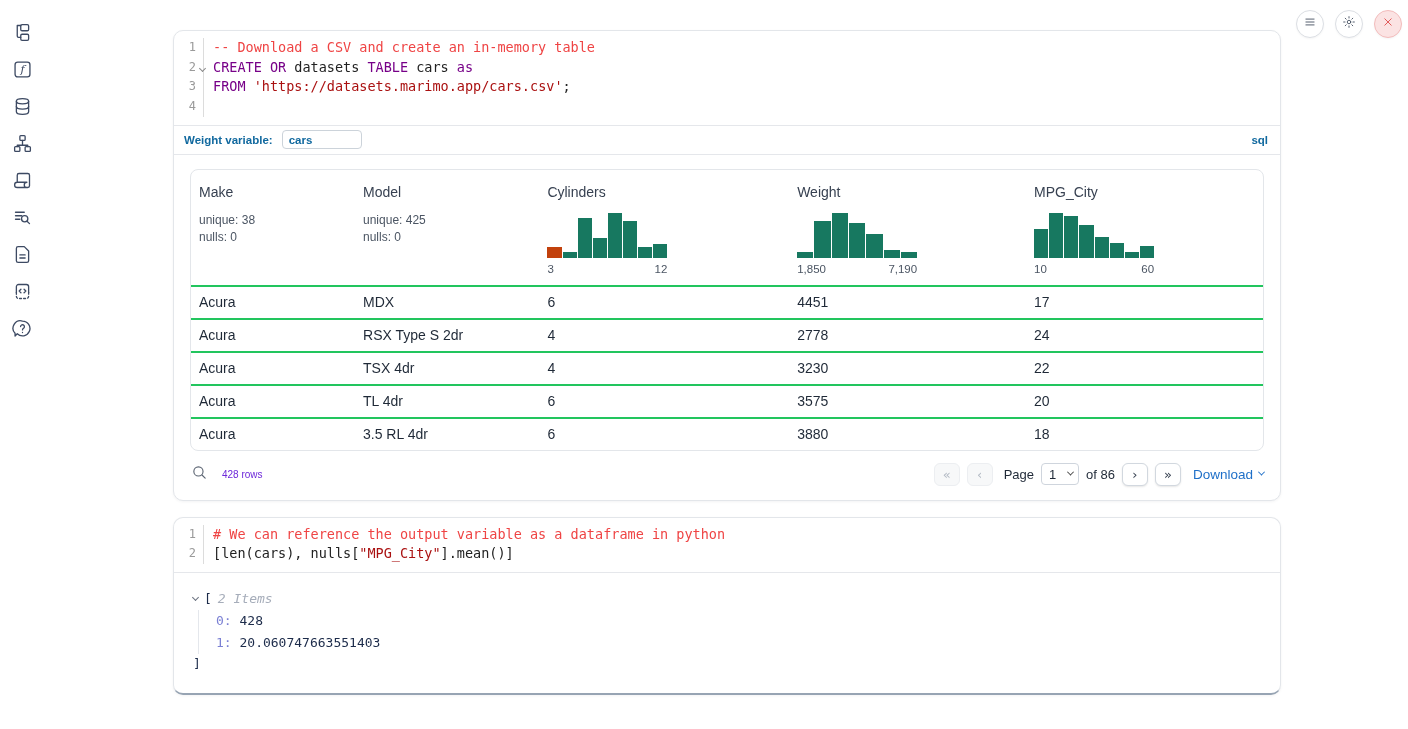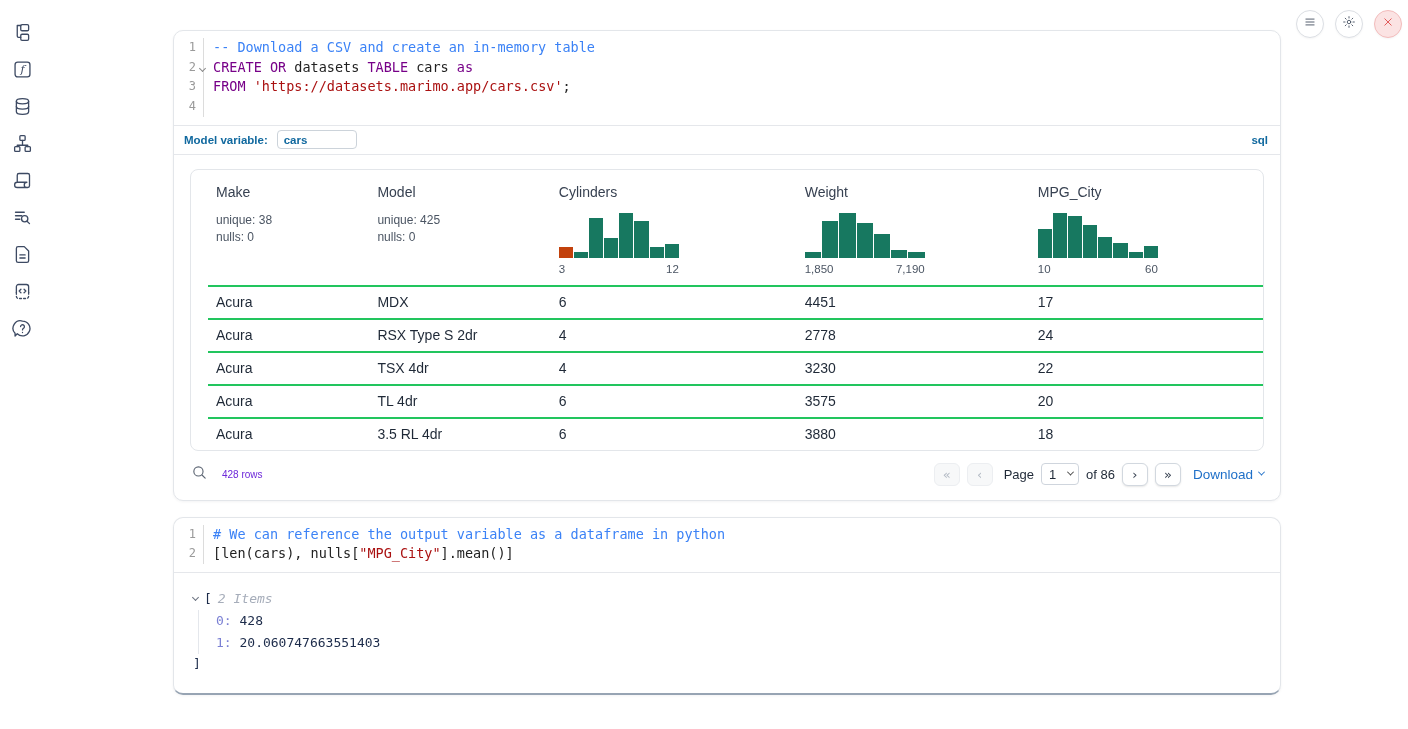--- a/index.html
+++ b/index.html
@@ -30,36 +30,36 @@
   .code-area { display:flex; padding:7px 0 8px 0; }
   .gutter { width:30px; flex:none; border-right:1px solid #dcdcdc; }
   .gl { height:19.7px; line-height:19.7px; text-align:right; padding-right:7px; color:#9a9a9a;
         font-family:"DejaVu Sans Mono", monospace; font-size:12px; position:relative; }
   .fold { position:absolute; right:-2px; top:8px; width:5px; height:5px; border-right:1.2px solid #8a8a8a;
           border-bottom:1.2px solid #8a8a8a; transform:rotate(45deg); display:inline-block; }
   .codelines { flex:1; padding-left:9px; }
   .cl { height:19.7px; line-height:19.7px; font-family:"DejaVu Sans Mono", monospace; font-size:13.5px;
         white-space:pre; color:#222; }
   .tk-kw { color:#770088; }
-  .tk-cm { color:#3b82f6; }
+  .tk-cm { color:#ef4444; }
   .tk-str { color:#aa1111; }
   .tk-pl { color:#222222; }
 
   .divider { height:1px; background:#e5e7eb; }
 
   
   .outvar-row { display:flex; align-items:center; height:28px; padding:0 12px 0 10px; }
   .outvar-label { font-size:11.5px; font-weight:bold; color:#11699f; }
   .outvar-input { margin-left:9px; width:80px; height:19px; border:1px solid #ccd3da; border-radius:4px;
                   padding:0 6px; font-size:11.5px; font-weight:bold; color:#11699f;
                   font-family:"Liberation Sans", sans-serif; outline:none; }
   .lang-badge { margin-left:auto; font-size:11.5px; font-weight:bold; color:#11699f; }
 
   
-  .table-panel { margin:14px 16px 0 16px; border:1px solid #e3e6ea; border-radius:8px; overflow:hidden;padding-left:17px; }
+  .table-panel { margin:14px 16px 0 16px; border:1px solid #e3e6ea; border-radius:8px; overflow:hidden; }
   .tbl-header { display:grid; grid-template-columns:15.3% 17.2% 23.3% 22.1% auto; padding:14px 0 10px 0; }
   .tbl-col { padding-left:8px; }
   .col-label { font-size:14px; color:#374151; }
   .col-stats { margin-top:12px; font-size:12px; color:#4b5563; line-height:17px; }
   .hist { margin-top:8px; width:120px; }
   .hist-bars { display:flex; align-items:flex-end; gap:1px; height:50px; }
   .hist-bars .bar { flex:1; border-radius:0; }
   .hist-labels { display:flex; justify-content:space-between; margin-top:5px; font-size:11.5px; color:#4b5563; }
   .tbl-row { display:grid; grid-template-columns:15.3% 17.2% 23.3% 22.1% auto; height:33px; align-items:center;
              border-top:2px solid #22c55e; font-size:14px; color:#1f2937; }
@@ -189,21 +189,21 @@
           <div class="gl">4</div>
         </div>
       <div class="codelines" id="sql-code">
           <div class="cl"><span class="tk-cm">-- Download a CSV and create an in-memory table</span></div>
           <div class="cl"><span class="tk-kw">CREATE OR</span><span class="tk-pl"> datasets </span><span class="tk-kw">TABLE</span><span class="tk-pl"> cars </span><span class="tk-kw">as</span></div>
           <div class="cl"><span class="tk-kw">FROM</span><span class="tk-pl"> </span><span class="tk-str">'https://datasets.marimo.app/cars.csv'</span><span class="tk-pl">;</span></div>
         </div>
     </div>
     <div class="divider"></div>
     <div class="outvar-row">
-      <span class="outvar-label">Model variable:</span>
+      <span class="outvar-label">Weight variable:</span>
       <input class="outvar-input" value="cars" style="">
       <span class="lang-badge">sql</span>
     </div>
     <div class="divider"></div>
 
     <div class="table-panel">
       <div class="tbl-header" id="tbl-header">
           <div class="tbl-col">
             <div class="col-label">Make</div>
             <div class="col-stats">

